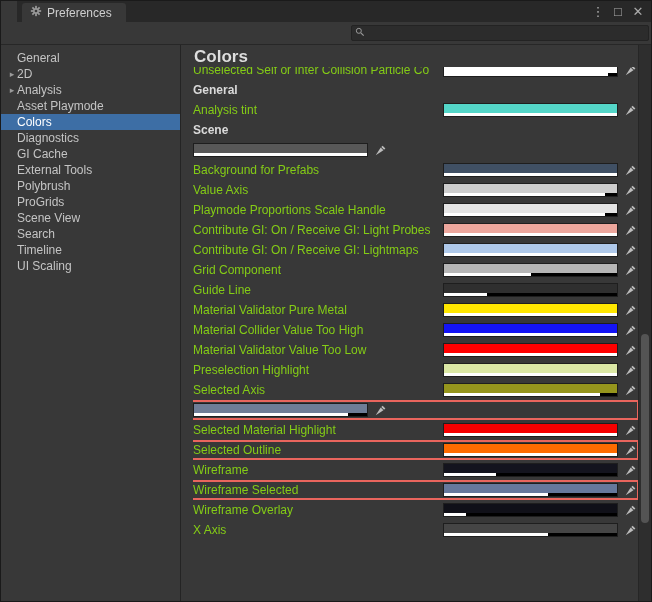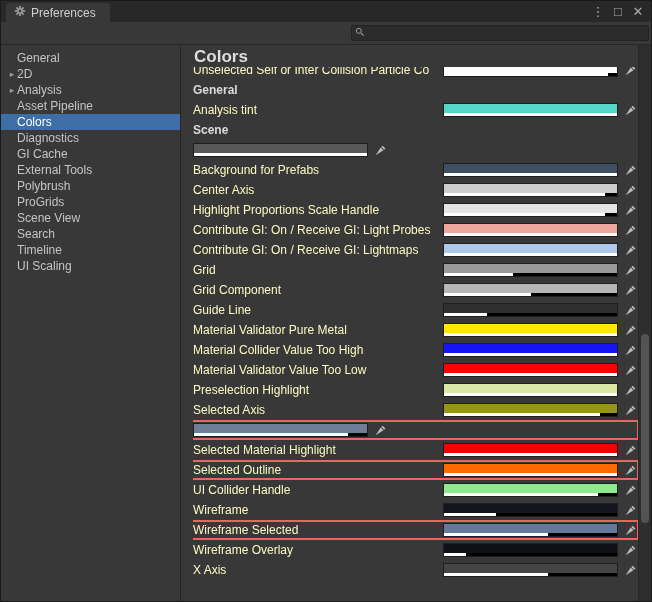--- a/index.html
+++ b/index.html
@@ -5,21 +5,21 @@
   html,body { margin:0; padding:0; }
   body {
     width:652px; height:602px; overflow:hidden;
     background:#383838; color:#C8C8C8;
     font-family:"Liberation Sans","DejaVu Sans",sans-serif; font-size:12px;
     --selection:#3D6EA5; --annotation:#E9655D;
   }
   .window { width:652px; height:602px; display:flex; flex-direction:column; box-sizing:border-box; border:1px solid #1A1A1A; background:#383838; }
 
   
-  .titlebar { height:21px; flex:none; background:#282828; display:flex; align-items:stretch; }
+  .titlebar { height:21px; flex:none; background:#282828; display:flex; align-items:stretch;margin-left:16px; }
   .tab { display:flex; align-items:center; gap:5px; margin-left:5px; margin-top:2px; padding:0 14px 0 8px; background:#383838; border-radius:3px 3px 0 0; color:#CFCFCF; font-size:12px; }
   .tab svg { width:12px; height:12px; }
   .win-controls { margin-left:auto; display:flex; align-items:center; gap:4px; padding-right:5px; color:#ABABAB; }
   .win-btn { width:16px; text-align:center; font-size:13px; line-height:16px; cursor:default; }
 
   
   .toolbar { height:22px; flex:none; background:#383838; border-bottom:1px solid #272727; display:flex; align-items:center; }
   .searchbox { margin-left:auto; width:298px; height:16px; margin-right:2px; box-sizing:border-box; background:#2C2C2C; border:1px solid #232323; border-radius:2px; display:flex; align-items:center; gap:3px; padding:0 3px; }
   .searchbox svg { width:10px; height:10px; flex:none; }
   .searchbox input { flex:1; min-width:0; background:transparent; border:none; outline:none; color:#D0D0D0; font-size:11px; height:13px; padding:0; font-family:inherit; }
@@ -33,21 +33,21 @@
   .side-item .lbl { white-space:nowrap; overflow:hidden; }
   .side-item.selected { background:var(--selection); color:#FFFFFF; }
   .side-item.selected .arrow { color:#E6E6E6; }
 
   .content { flex:1; min-width:0; display:flex; flex-direction:column; padding-left:12px; }
   .content-title { flex:none; height:19px; line-height:19px; padding:2px 0 1px 1px; font-size:17px; font-weight:bold; color:#DEDEDE; }
   .rows-clip { flex:1; min-height:0; overflow:hidden; }
   .rows-inner { margin-top:-7px; }
 
   .row { height:20px; display:flex; align-items:center; position:relative; }
-  .row-label { width:250px; flex:none; white-space:nowrap; overflow:hidden; color:#fef9c3; }
+  .row-label { width:250px; flex:none; white-space:nowrap; overflow:hidden; color:#84cc16; }
   .row.header .row-label { font-weight:bold; color:#DADADA; }
   .swatch { width:175px; height:14px; flex:none; box-sizing:border-box; border:1px solid #1E1E1E; display:flex; flex-direction:column; cursor:default; }
   .swatch-main { flex:1; }
   .swatch-alpha { height:3px; background:#000; }
   .alpha-fill { height:100%; background:#FFF; }
   .eyedropper { width:16px; height:14px; margin-left:4px; flex:none; display:flex; align-items:center; justify-content:center; cursor:default; }
   .eyedropper svg { width:11px; height:11px; }
   .row.boxed::after { content:""; position:absolute; left:-7px; right:-1px; top:0; bottom:0; border:2px solid var(--annotation); pointer-events:none; }
 
   .scrollbar { width:13px; flex:none; background:#2E2E2E; border-left:1px solid #262626; position:relative; box-sizing:border-box; }
@@ -102,21 +102,21 @@
         <div class="side-item">
           <span class="arrow">▸</span>
           <span class="lbl">2D</span>
         </div>
         <div class="side-item">
           <span class="arrow">▸</span>
           <span class="lbl">Analysis</span>
         </div>
         <div class="side-item">
           <span class="arrow"></span>
-          <span class="lbl">Asset Pipeline</span>
+          <span class="lbl">Asset Playmode</span>
         </div>
         <div class="side-item selected">
           <span class="arrow"></span>
           <span class="lbl">Colors</span>
         </div>
         <div class="side-item">
           <span class="arrow"></span>
           <span class="lbl">Diagnostics</span>
         </div>
         <div class="side-item">
@@ -216,36 +216,36 @@
                 </div>
               </div>
               <div class="eyedropper">
                 <svg viewBox="0 0 12 12">
                   <path d="M8.3 0.7 L11.3 3.7 L9.9 5.1 L6.9 2.1 Z" fill="#BCBCBC"></path>
                   <path d="M6.2 2.8 L9.2 5.8 L0.8 11.2 Z" fill="#BCBCBC"></path>
                 </svg>
               </div>
             </div>
             <div class="row">
-              <div class="row-label">Center Axis</div>
+              <div class="row-label">Value Axis</div>
               <div class="swatch">
                 <div class="swatch-main" style="background: rgb(205, 205, 205);"></div>
                 <div class="swatch-alpha">
                   <div class="alpha-fill" style="width: 93%;"></div>
                 </div>
               </div>
               <div class="eyedropper">
                 <svg viewBox="0 0 12 12">
                   <path d="M8.3 0.7 L11.3 3.7 L9.9 5.1 L6.9 2.1 Z" fill="#BCBCBC"></path>
                   <path d="M6.2 2.8 L9.2 5.8 L0.8 11.2 Z" fill="#BCBCBC"></path>
                 </svg>
               </div>
             </div>
             <div class="row">
-              <div class="row-label">Highlight Proportions Scale Handle</div>
+              <div class="row-label">Playmode Proportions Scale Handle</div>
               <div class="swatch">
                 <div class="swatch-main" style="background: rgb(228, 228, 228);"></div>
                 <div class="swatch-alpha">
                   <div class="alpha-fill" style="width: 93%;"></div>
                 </div>
               </div>
               <div class="eyedropper">
                 <svg viewBox="0 0 12 12">
                   <path d="M8.3 0.7 L11.3 3.7 L9.9 5.1 L6.9 2.1 Z" fill="#BCBCBC"></path>
                   <path d="M6.2 2.8 L9.2 5.8 L0.8 11.2 Z" fill="#BCBCBC"></path>
@@ -266,35 +266,20 @@
                   <path d="M6.2 2.8 L9.2 5.8 L0.8 11.2 Z" fill="#BCBCBC"></path>
                 </svg>
               </div>
             </div>
             <div class="row">
               <div class="row-label">Contribute GI: On / Receive GI: Lightmaps</div>
               <div class="swatch">
                 <div class="swatch-main" style="background: rgb(175, 201, 234);"></div>
                 <div class="swatch-alpha">
                   <div class="alpha-fill" style="width: 100%;"></div>
-                </div>
-              </div>
-              <div class="eyedropper">
-                <svg viewBox="0 0 12 12">
-                  <path d="M8.3 0.7 L11.3 3.7 L9.9 5.1 L6.9 2.1 Z" fill="#BCBCBC"></path>
-                  <path d="M6.2 2.8 L9.2 5.8 L0.8 11.2 Z" fill="#BCBCBC"></path>
-                </svg>
-              </div>
-            </div>
-            <div class="row">
-              <div class="row-label">Grid</div>
-              <div class="swatch">
-                <div class="swatch-main" style="background: rgb(154, 154, 154);"></div>
-                <div class="swatch-alpha">
-                  <div class="alpha-fill" style="width: 40%;"></div>
                 </div>
               </div>
               <div class="eyedropper">
                 <svg viewBox="0 0 12 12">
                   <path d="M8.3 0.7 L11.3 3.7 L9.9 5.1 L6.9 2.1 Z" fill="#BCBCBC"></path>
                   <path d="M6.2 2.8 L9.2 5.8 L0.8 11.2 Z" fill="#BCBCBC"></path>
                 </svg>
               </div>
             </div>
             <div class="row">
@@ -430,35 +415,20 @@
                   <path d="M6.2 2.8 L9.2 5.8 L0.8 11.2 Z" fill="#BCBCBC"></path>
                 </svg>
               </div>
             </div>
             <div class="row boxed">
               <div class="row-label">Selected Outline</div>
               <div class="swatch">
                 <div class="swatch-main" style="background: rgb(255, 107, 0);"></div>
                 <div class="swatch-alpha">
                   <div class="alpha-fill" style="width: 100%;"></div>
-                </div>
-              </div>
-              <div class="eyedropper">
-                <svg viewBox="0 0 12 12">
-                  <path d="M8.3 0.7 L11.3 3.7 L9.9 5.1 L6.9 2.1 Z" fill="#BCBCBC"></path>
-                  <path d="M6.2 2.8 L9.2 5.8 L0.8 11.2 Z" fill="#BCBCBC"></path>
-                </svg>
-              </div>
-            </div>
-            <div class="row">
-              <div class="row-label">UI Collider Handle</div>
-              <div class="swatch">
-                <div class="swatch-main" style="background: rgb(143, 233, 143);"></div>
-                <div class="swatch-alpha">
-                  <div class="alpha-fill" style="width: 89%;"></div>
                 </div>
               </div>
               <div class="eyedropper">
                 <svg viewBox="0 0 12 12">
                   <path d="M8.3 0.7 L11.3 3.7 L9.9 5.1 L6.9 2.1 Z" fill="#BCBCBC"></path>
                   <path d="M6.2 2.8 L9.2 5.8 L0.8 11.2 Z" fill="#BCBCBC"></path>
                 </svg>
               </div>
             </div>
             <div class="row">

